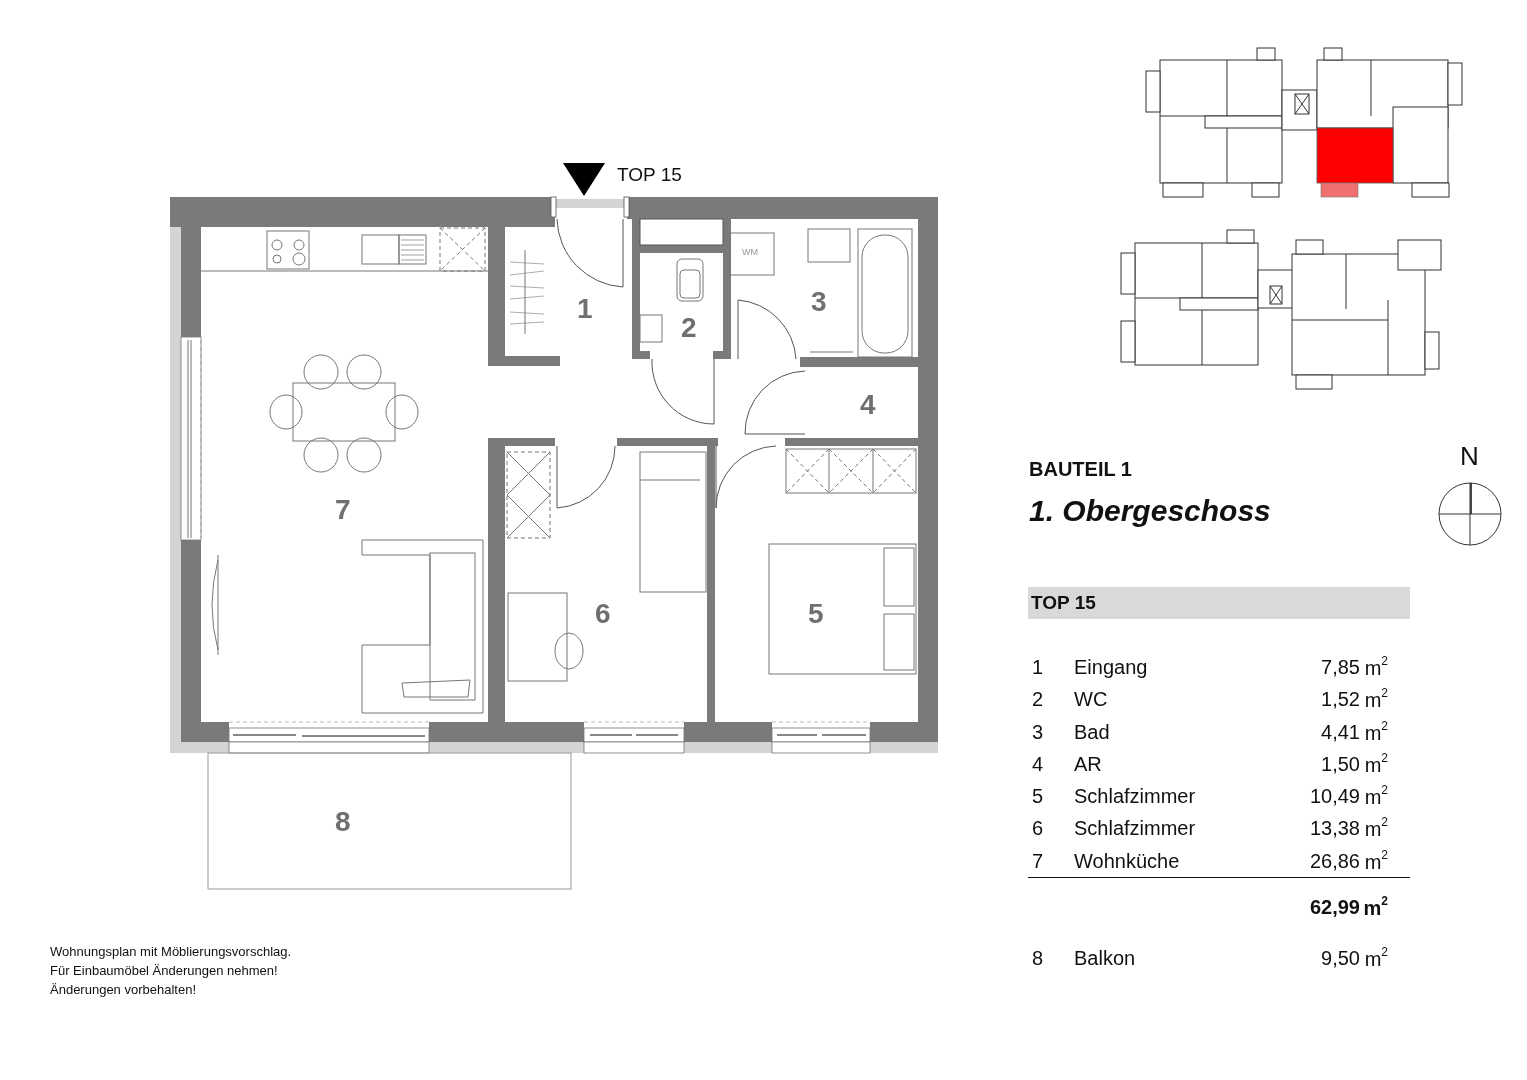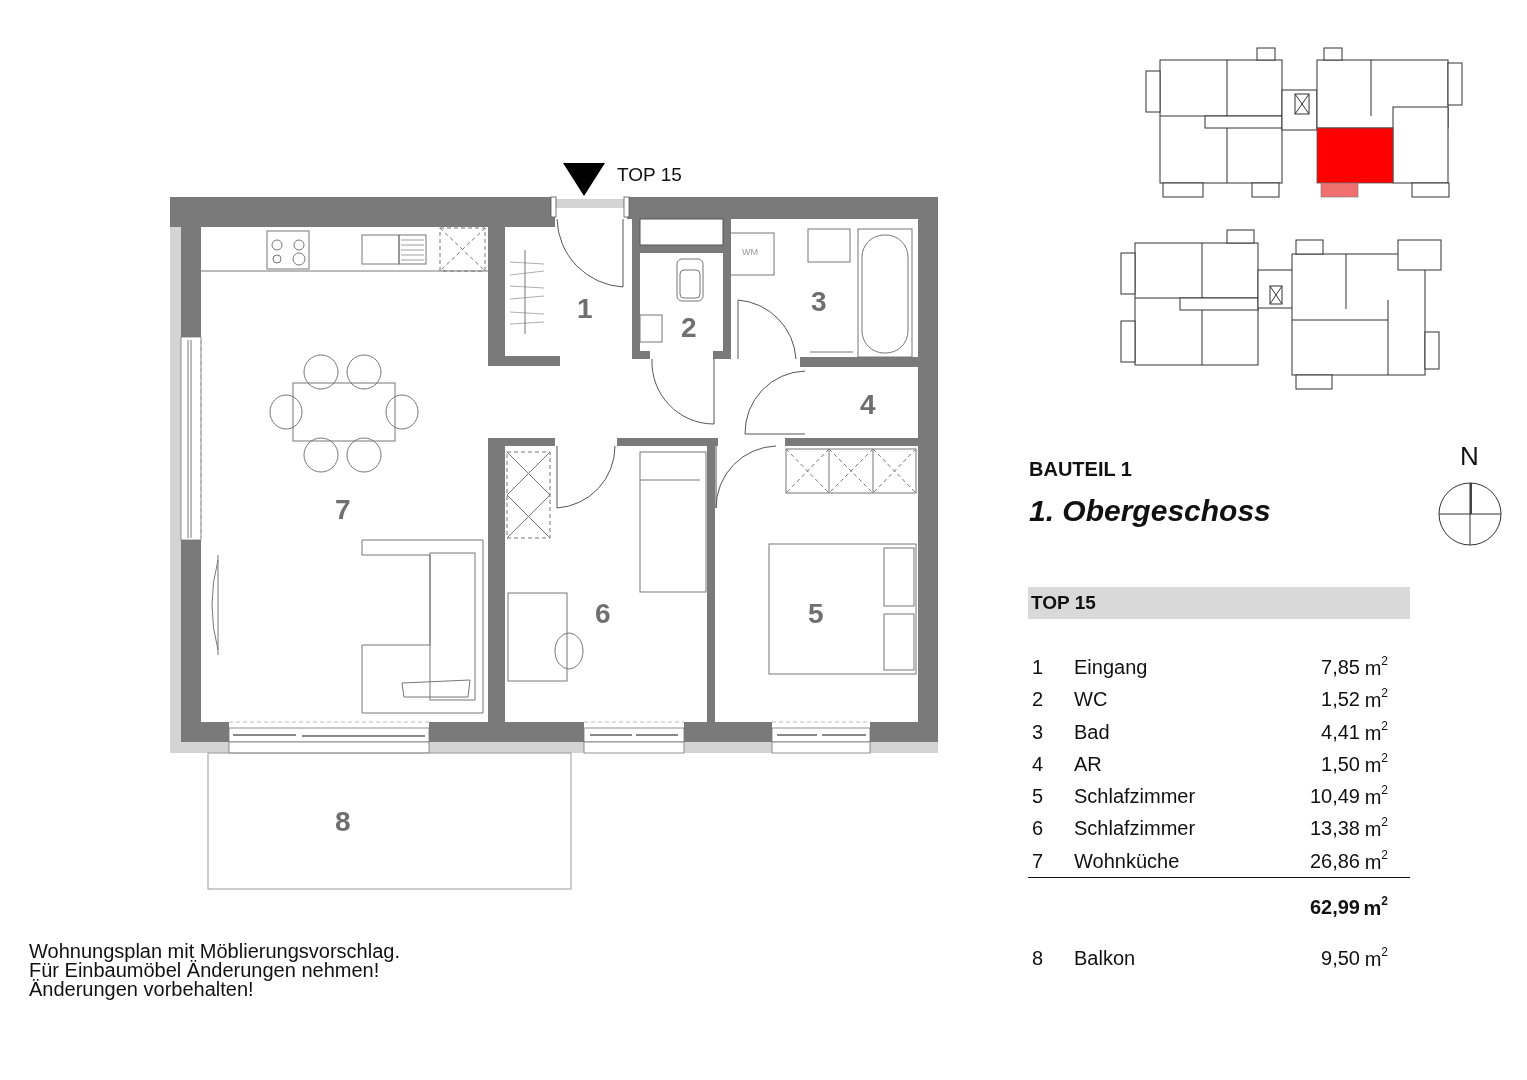--- a/index.html
+++ b/index.html
@@ -19,21 +19,21 @@
   .area-row .val { position:absolute; right:52px; text-align:left; }
   .area-row .unit { position:absolute; right:24px; }
   .area-row .unit sup { font-size:12px; position:relative; top:-2px; }
   .total-line { position:absolute; left:1028px; top:877px; width:382px; height:0; border-top:1.5px solid #111; }
   .total-row { position:absolute; left:1032px; top:880px; width:380px; font-size:20px; font-weight:bold; height:32px;margin-top:16px; }
   .total-row .val { position:absolute; right:52px; }
   .total-row .unit { position:absolute; right:24px; }
   .total-row .unit sup { font-size:12px; position:relative; top:-2px; }
   .balkon-row { position:absolute; left:1032px; top:947px; width:380px; }
   .north-label { position:absolute; left:1460px; top:441px; font-size:26px; }
-  .notes { position:absolute; left:29px; top:942px; font-size:20px; line-height:19.2px; }
+  .notes { position:absolute; left:50px; top:942px; font-size:13px; line-height:19.2px; }
 </style>
 </head>
 <body>
 
 <svg id="plan" viewBox="0 0 1527 1080" xmlns="http://www.w3.org/2000/svg">
 
   <g fill="#fff" stroke="#333" stroke-width="1">
     <rect x="1160" y="60" width="122" height="123"></rect>
     <line x1="1227" y1="60" x2="1227" y2="183"></line>
     <line x1="1160" y1="116" x2="1282" y2="116"></line>

